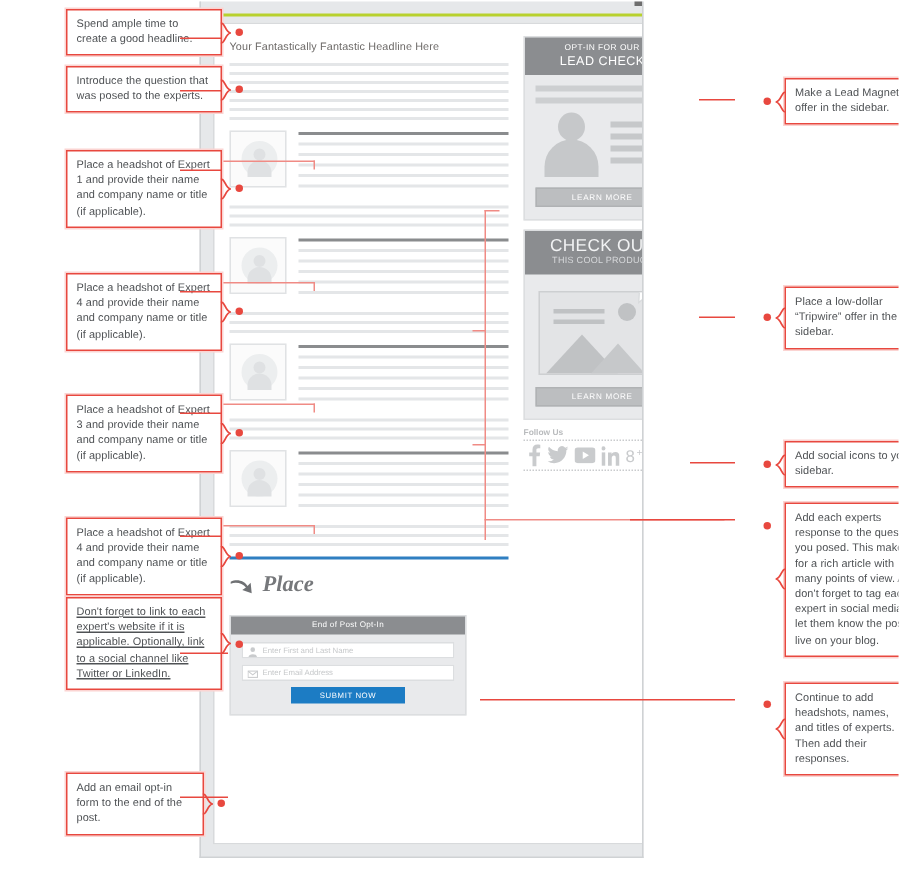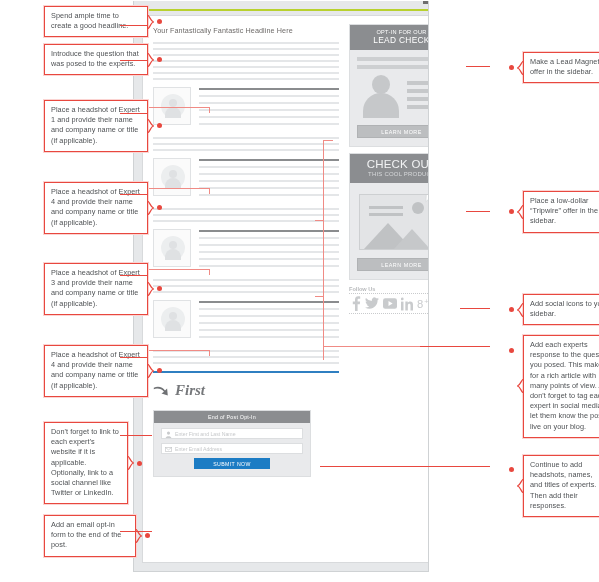--- a/index.html
+++ b/index.html
@@ -377,21 +377,21 @@
           <div class="ln"></div>
           <div class="ln"></div>
         </div>
 
         <div class="blue-rule"></div>
 
         <div class="repeat-row">
           <svg class="repeat-arrow" viewBox="0 0 24 20">
             <path d="M1 4 C 7 1, 14 3, 17 8 L 20 5 L 21 15 L 12 12 L 15.5 9.5 C 12.5 5.5, 6 4, 1 6 Z" fill="#6f7174"></path>
           </svg>
-          <div class="repeat-text">First</div>
+          <div class="repeat-text">Place</div>
         </div>
 
         <div class="optin">
           <div class="optin-hd">End of Post Opt-In</div>
           <div class="optin-body">
             <div class="inp">
               <svg class="iico" viewBox="0 0 10 10">
                 <circle cx="5" cy="3" r="2.2" fill="#c9cbcd"></circle>
                 <path d="M1 10 C1 6.5, 9 6.5, 9 10 Z" fill="#c9cbcd"></path>
               </svg>
@@ -553,21 +553,21 @@
 
   <div class="callout" style="left:10px; top:345px; width:104px;">
     <span>Place a headshot of Expert 4 and provide their name and company name or title (if applicable).</span>
     <svg class="brace r" viewBox="0 0 7 14">
         <path d="M0 0 C3 0,3 6,6.5 7 C3 8,3 14,0 14" fill="none" stroke="#e8483f" stroke-width="1.2"></path>
       </svg>
     <span class="dot" style="right:-15px;"></span>
   </div>
   <div class="leader" style="left:120px; top:357px; width:28px;"></div>
 
-  <div class="callout" style="left:10px; top:422px; width:84px;">
+  <div class="callout" style="left:10px; top:398px; width:104px;text-decoration:underline;">
     <span>Don't forget to link to each expert's website if it is applicable. Optionally, link to a social channel like Twitter or LinkedIn.</span>
     <svg class="brace r" viewBox="0 0 7 14">
         <path d="M0 0 C3 0,3 6,6.5 7 C3 8,3 14,0 14" fill="none" stroke="#e8483f" stroke-width="1.2"></path>
       </svg>
     <span class="dot" style="right:-15px;"></span>
   </div>
   <div class="leader" style="left:120px; top:435px; width:32px;"></div>
 
   <div class="callout" style="left:10px; top:515px; width:92px;">
     <span>Add an email opt-in form to the end of the post.</span>

